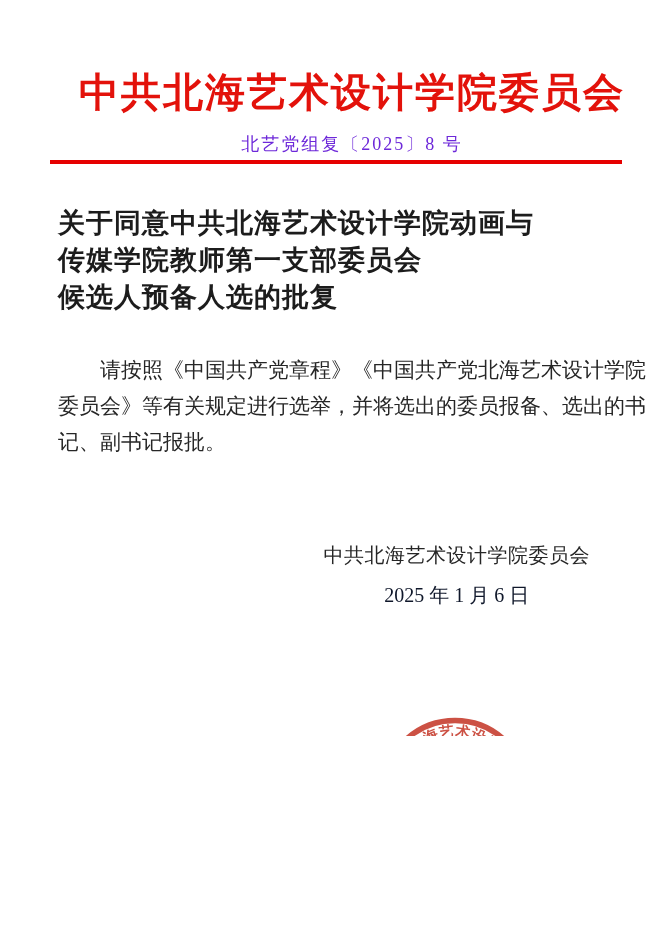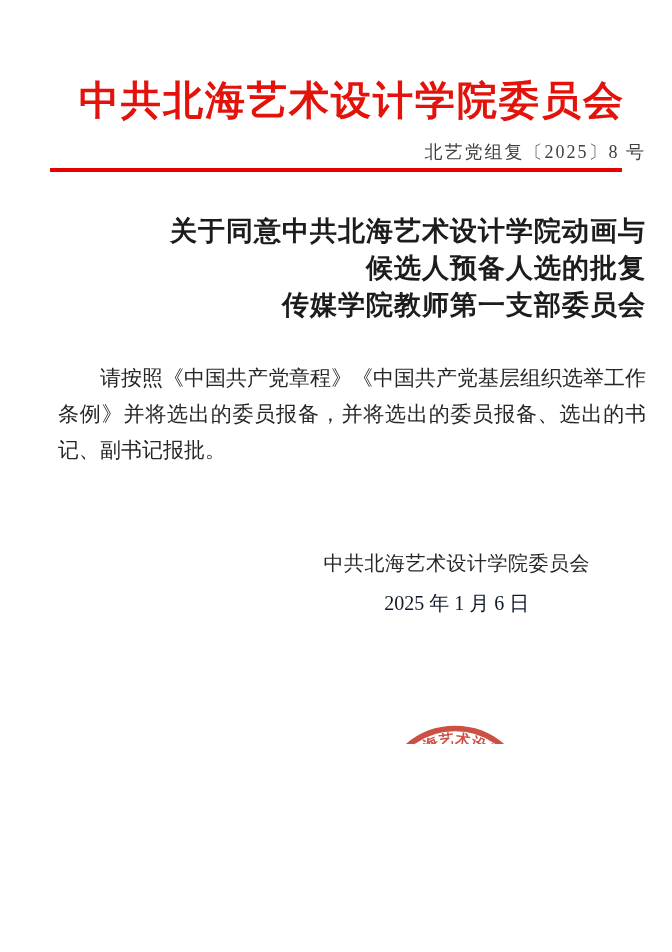--- a/index.html
+++ b/index.html
@@ -1,54 +1,54 @@
 <!DOCTYPE html>
 <html><head>
 <meta charset="utf-8">
 <style>
   html,body{margin:0;padding:0;background:#ffffff;}
   .page{
     position:relative;
     width:672px;height:732px;
-    margin:12px auto;
+    margin:4px auto;
     background:#ffffff;
     font-family:"Liberation Serif","DejaVu Serif",serif;
     color:#222222;
     overflow:hidden;
   }
   .content{padding:66px 26px 0 58px;}
 
   .issuer-title{
     margin:0;
     text-align:center;
     font-size:40px;
     line-height:46px;
     font-weight:700;
     letter-spacing:2px;
     color:#e3120b;
     white-space:nowrap;
   }
   .doc-no{
     margin-top:15px;
-    text-align:right;
+    text-align:center;
     font-size:18px;
     line-height:26px;
     letter-spacing:2px;
-    color:#404040;
+    color:#6d28d9;
   }
   .red-rule{
     position:absolute;
     left:50px;right:50px;top:156px;
     height:4px;
     background:#e60000;
   }
 
   .doc-title{
     margin:48px 0 0 0;
-    text-align:right;
+    text-align:left;
     font-size:27px;
     line-height:37px;
     font-weight:700;
     color:#1c1c1c;
     letter-spacing:1px;
   }
   .doc-title span{display:block;}
 
   .body-text{
     margin-top:36px;
@@ -102,26 +102,26 @@
 <div class="page">
   <div class="red-rule"></div>
 
   <div class="content">
     <h1 class="issuer-title">中共北海艺术设计学院委员会</h1>
 
     <div class="doc-no">北艺党组复〔2025〕8 号</div>
 
     <h2 class="doc-title">
       <span>关于同意中共北海艺术设计学院动画与</span>
+      <span>传媒学院教师第一支部委员会</span>
       <span>候选人预备人选的批复</span>
-      <span>传媒学院教师第一支部委员会</span>
     </h2>
 
     <div class="body-text">
-      <p class="indent">请按照《中国共产党章程》《中国共产党基层组织选举工作条例》并将选出的委员报备，并将选出的委员报备、选出的书记、副书记报批。</p>
+      <p class="indent">请按照《中国共产党章程》《中国共产党北海艺术设计学院委员会》等有关规定进行选举，并将选出的委员报备、选出的书记、副书记报批。</p>
     </div>
 
     <div class="sign-block">
       <div class="sign-name">中共北海艺术设计学院委员会</div>
       <div class="sign-date">2025 年 1 月 6 日</div>
     </div>
   </div>
 
   <svg class="seal" viewBox="0 0 160 160" xmlns="http://www.w3.org/2000/svg">
     <g fill="#c5392a" stroke="none">

